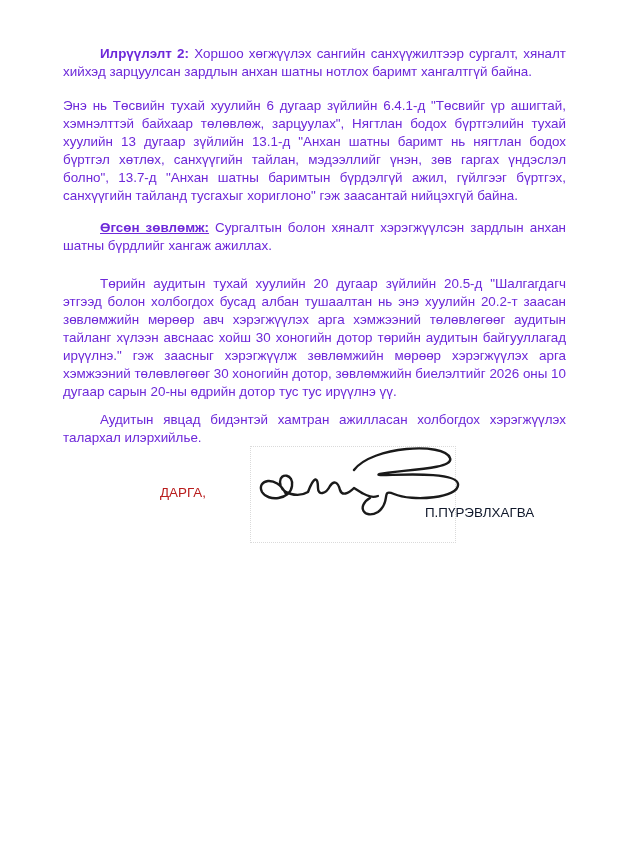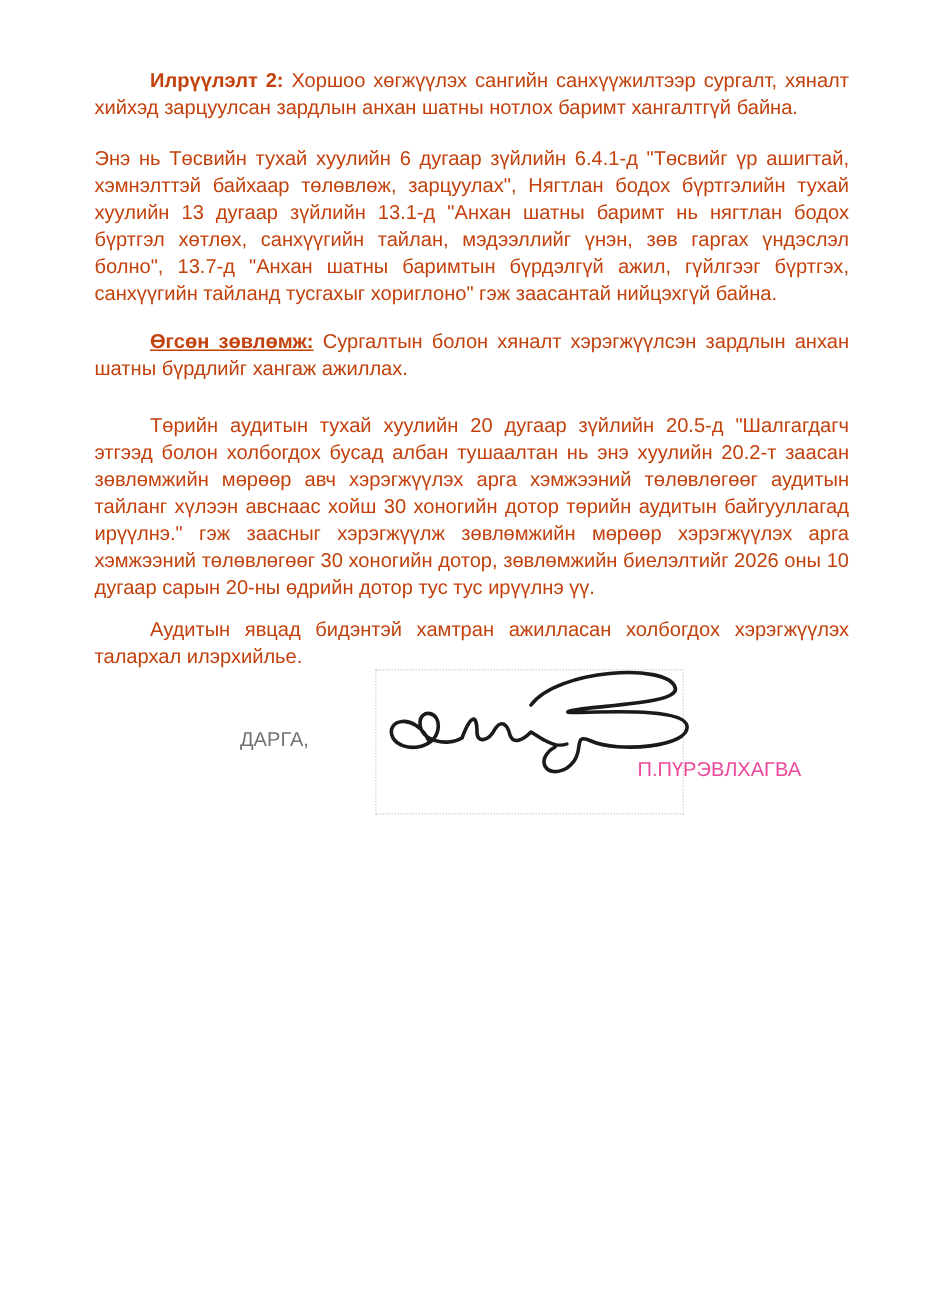--- a/index.html
+++ b/index.html
@@ -13,21 +13,21 @@
   }
   .content {
     position:absolute;
     left:63px; top:45px; width:503px;
   }
   p.para {
     margin:0 0 15px 0;
     font-size:13.4px;
     line-height:18px;
     text-align:justify;
-    color:#c2410c;
+    color:#6d28d9;
   }
   p.indent { text-indent:37px; }
   p.p2 { margin-bottom:14px;margin-top:16px; }
   p.p3 { margin-bottom:10px; }
   p.p4 { margin-bottom:10px;margin-top:20px; }
   p.p5 { margin-bottom:0; }
   .bold { font-weight:bold; }
   .underline { text-decoration:underline; }
 
   .stamp-ghost {
@@ -40,28 +40,28 @@
   .scribble {
     position:absolute;
     left:252px; top:438px;
     width:218px; height:98px;
   }
   .sig-titles {
     position:absolute;
     left:160px; top:484px;
     font-size:13.4px;
     line-height:18px;
-    color:#737373;
+    color:#b91c1c;
   }
   .sig-name {
     position:absolute;
     left:425px; top:504px;
     font-size:13.4px;
     line-height:18px;
-    color:#ec4899;
+    color:#0f172a;
     white-space:nowrap;
   }
 </style>
 </head>
 <body>
 
 <div class="page">
 
   <div class="content">
 

